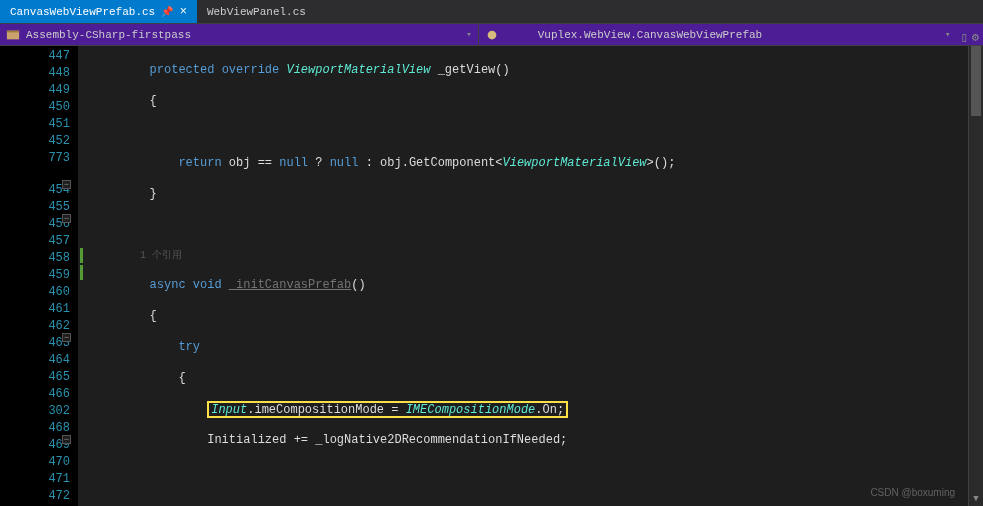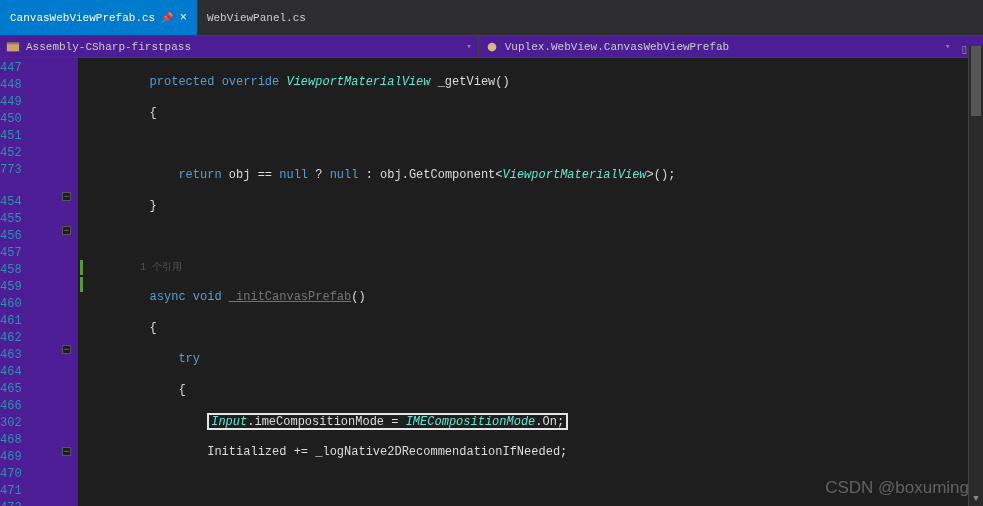--- a/index.html
+++ b/index.html
@@ -7,21 +7,21 @@
   width: 983px; height: 506px;
   background: #1e1e1e;
   font-family: Consolas, 'Courier New', monospace;
   font-size: 12px;
   color: #dcdcdc;
   overflow: hidden;
   position: relative;
 }
 .tabs {
   display: flex;
-  height: 36px;
+  height: 24px;
   background: #2d2d30;
   border-bottom: 1px solid #3f3f46;
 }
 .tab {
   display: flex; align-items: center;
   padding: 0 10px;
   height: 100%;
   font-size: 11px;
   color: #ccc;
   cursor: pointer;
@@ -43,32 +43,33 @@
   flex: 1;
   display: flex;
   align-items: center;
   padding: 0 6px;
   border-right: 1px solid #3f3f46;
   font-size: 11px;
   color: #ccc;
   height: 100%;
 }
 .navbox .icon { width: 14px; height: 14px; margin-right: 6px; display:inline-flex; align-items:center; justify-content:center; }
-.navbox.right { border-right: none; }
+.navbox.right { border-right: none; gap: 33px; }
 .chev { color: #888; margin-left: auto; font-size: 9px; }
 .mini-icons { display:flex; align-items:center; padding: 0 4px; gap:4px; }
 .editor {
   display: flex;
   height: calc(100% - 46px);
   background: #1e1e1e;
 }
 .gutter {
   width: 78px;
-  background: #4c1d95;
+  background: #000000;
   color: #2b91af;
+  text-align: right;
   padding-top: 2px;
   flex-shrink: 0;
   position: relative;
 }
 .marks {
   width: 14px;
   background: #1e1e1e;
   flex-shrink: 0;
   position: relative;
 }
@@ -81,39 +82,39 @@
 .line { height: 17px; line-height: 17px; }
 .ln { padding-right: 8px; font-size: 12px; }
 .fold { position:absolute; left: 62px; color:#888; font-size:9px; border:1px solid #555; width:9px; height:9px; display:flex; align-items:center; justify-content:center; background:#1e1e1e; cursor:pointer; }
 .mk { position:absolute; left: 2px; width:3px; height:15px; background:#569a37; }
 .ref { color:#555; font-size:10px; height:15px; line-height:15px; }
 .kw { color:#569cd6; }
 .type { color:#5eead4;font-style:italic; }
 .str { color:#d69d73; }
 .fn { color:#737373; text-decoration: underline; }
 .redbox {
-  border: 2px solid #e5e5e5;
+  border: 2px solid #fde047;
   padding: 0 2px;
   display: inline-block;
   height: 17px;
   line-height: 15px;
 }
 .scrollbar-v {
   position:absolute; right:0; top:46px; bottom:0; width:15px;
   background:#2a2a2a; border-left:1px solid #3f3f46;
 }
 .scroll-thumb { position:absolute; left:2px; right:2px; height:70px; top:0; background:#555; }
 .scroll-arrow { position:absolute; left:0; right:0; height:15px; color:#888; font-size:9px; display:flex; align-items:center; justify-content:center; }
 .watermark {
   position: absolute;
-  right: 14px;
+  right: 28px;
   bottom: 8px;
   color: rgba(220,220,220,0.35);
   font-family: Arial, sans-serif;
-  font-size: 17px;
+  font-size: 10px;
   pointer-events: none;
 }
 </style>
 </head>
 <body>
 
 <div class="tabs">
   <div class="tab active">
     <span>CanvasWebViewPrefab.cs</span>
     <span class="pin">📌</span>

